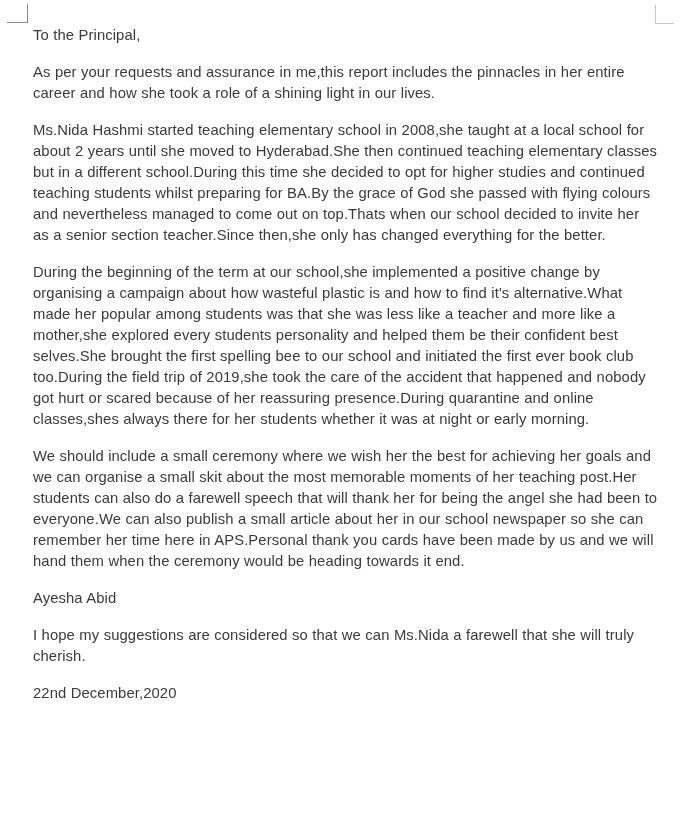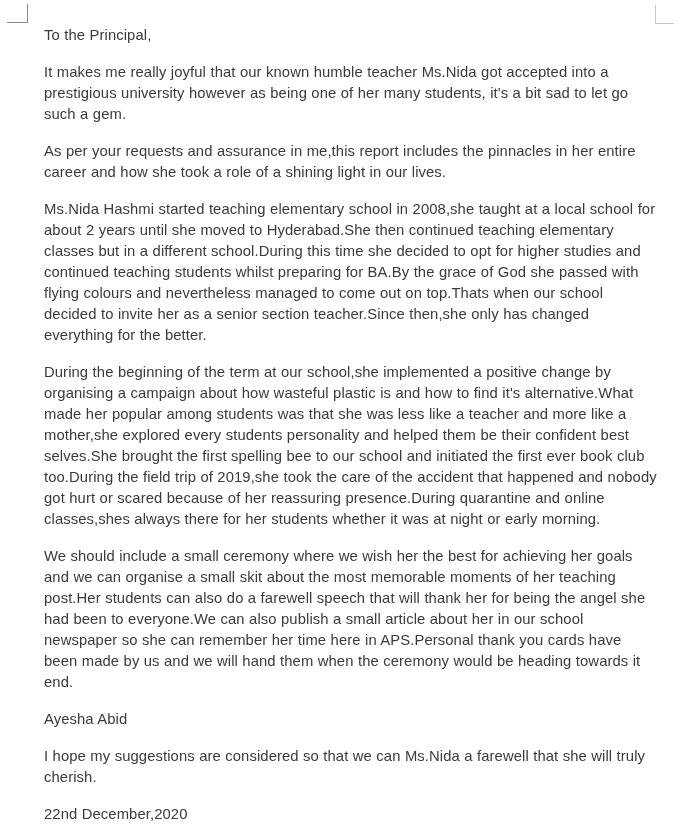--- a/index.html
+++ b/index.html
@@ -33,36 +33,35 @@
     border-bottom: 1.5px solid var(--marker-right, #c6c6c6);
   }
   .doc-body {
     position: absolute;
     left: 28px;
     top: 25px;
     width: 630px;
     color: var(--text-color, #3a3a3a);
   }
   .doc-body p {
-    margin: 0 0 16px 16px;
+    margin: 0 0 16px 5px;
     font-size: 14.8px;
     line-height: 21px;
     letter-spacing: 0.1px;
     word-spacing: 0.2px;
   }
 </style>
 </head>
 <body style="--page-bg: #ffffff; --text-color: #3a3a3a; --marker-left: #8a8a8a; --marker-right: #c6c6c6;">
 
 <div class="margin-corner left"></div>
 <div class="margin-corner right"></div>
 
 <div class="doc-body">
   <p>To the Principal,</p>
-  <p>It makes me really joyful that our known humble teacher Ms.Nida got accepted into a prestigious university however as being one of her many students, it's a bit sad to let go such a gem.</p>
   <p>As per your requests and assurance in me,this report includes the pinnacles in her entire career and how she took a role of a shining light in our lives.</p>
   <p>Ms.Nida Hashmi started teaching elementary school in 2008,she taught at a local school for about 2 years until she moved to Hyderabad.She then continued teaching elementary classes but in a different school.During this time she decided to opt for higher studies and continued teaching students whilst preparing for BA.By the grace of God she passed with flying colours and nevertheless managed to come out on top.Thats when our school decided to invite her as a senior section teacher.Since then,she only has changed everything for the better.</p>
   <p>During the beginning of the term at our school,she implemented a positive change by organising a campaign about how wasteful plastic is and how to find it's alternative.What made her popular among students was that she was less like a teacher and more like a mother,she explored every students personality and helped them be their confident best selves.She brought the first spelling bee to our school and initiated the first ever book club too.During the field trip of 2019,she took the care of the accident that happened and nobody got hurt or scared because of her reassuring presence.During quarantine and online classes,shes always there for her students whether it was at night or early morning.</p>
   <p>We should include a small ceremony where we wish her the best for achieving her goals and we can organise a small skit about the most memorable moments of her teaching post.Her students can also do a farewell speech that will thank her for being the angel she had been to everyone.We can also publish a small article about her in our school newspaper so she can remember her time here in APS.Personal thank you cards have been made by us and we will hand them when the ceremony would be heading towards it end.</p>
   <p>Ayesha Abid</p>
   <p>I hope my suggestions are considered so that we can Ms.Nida a farewell that she will truly cherish.</p>
   <p>22nd December,2020</p>
 </div>
 
 </body></html>

